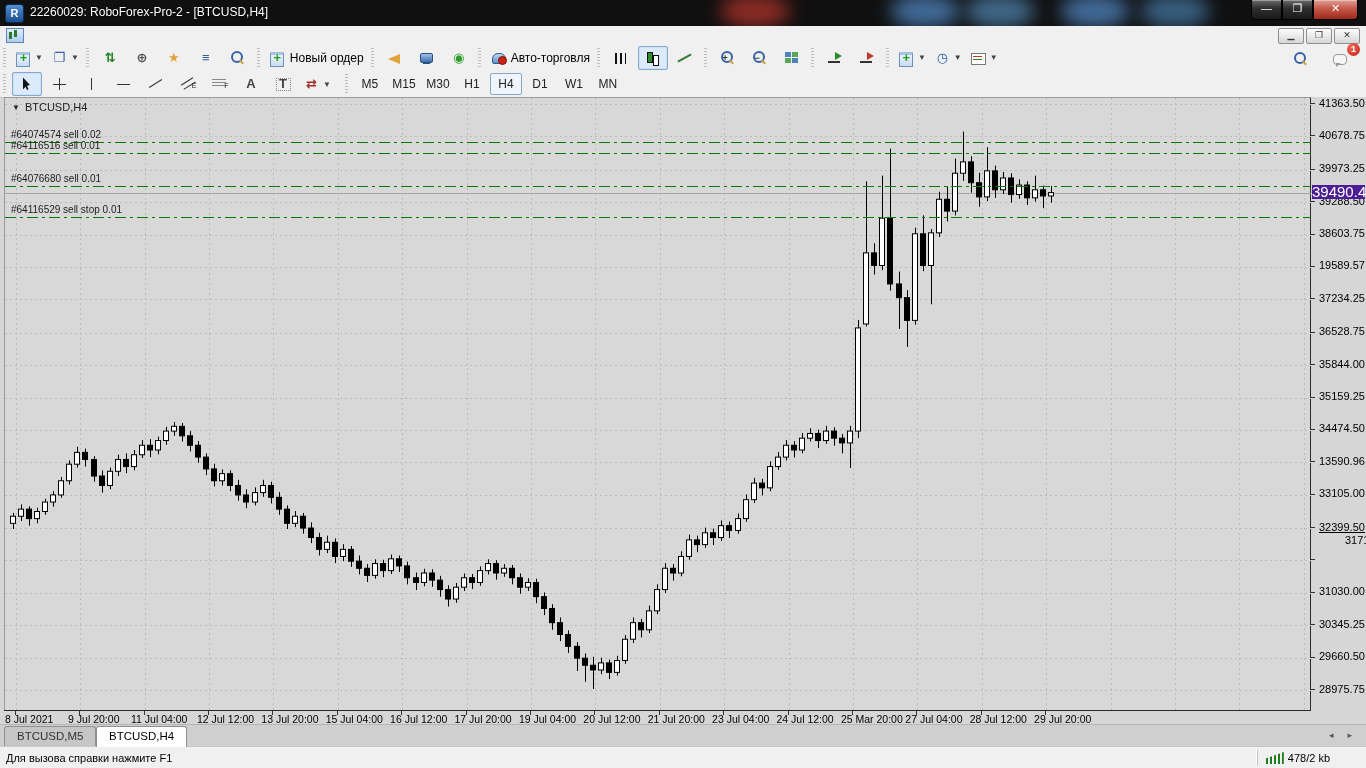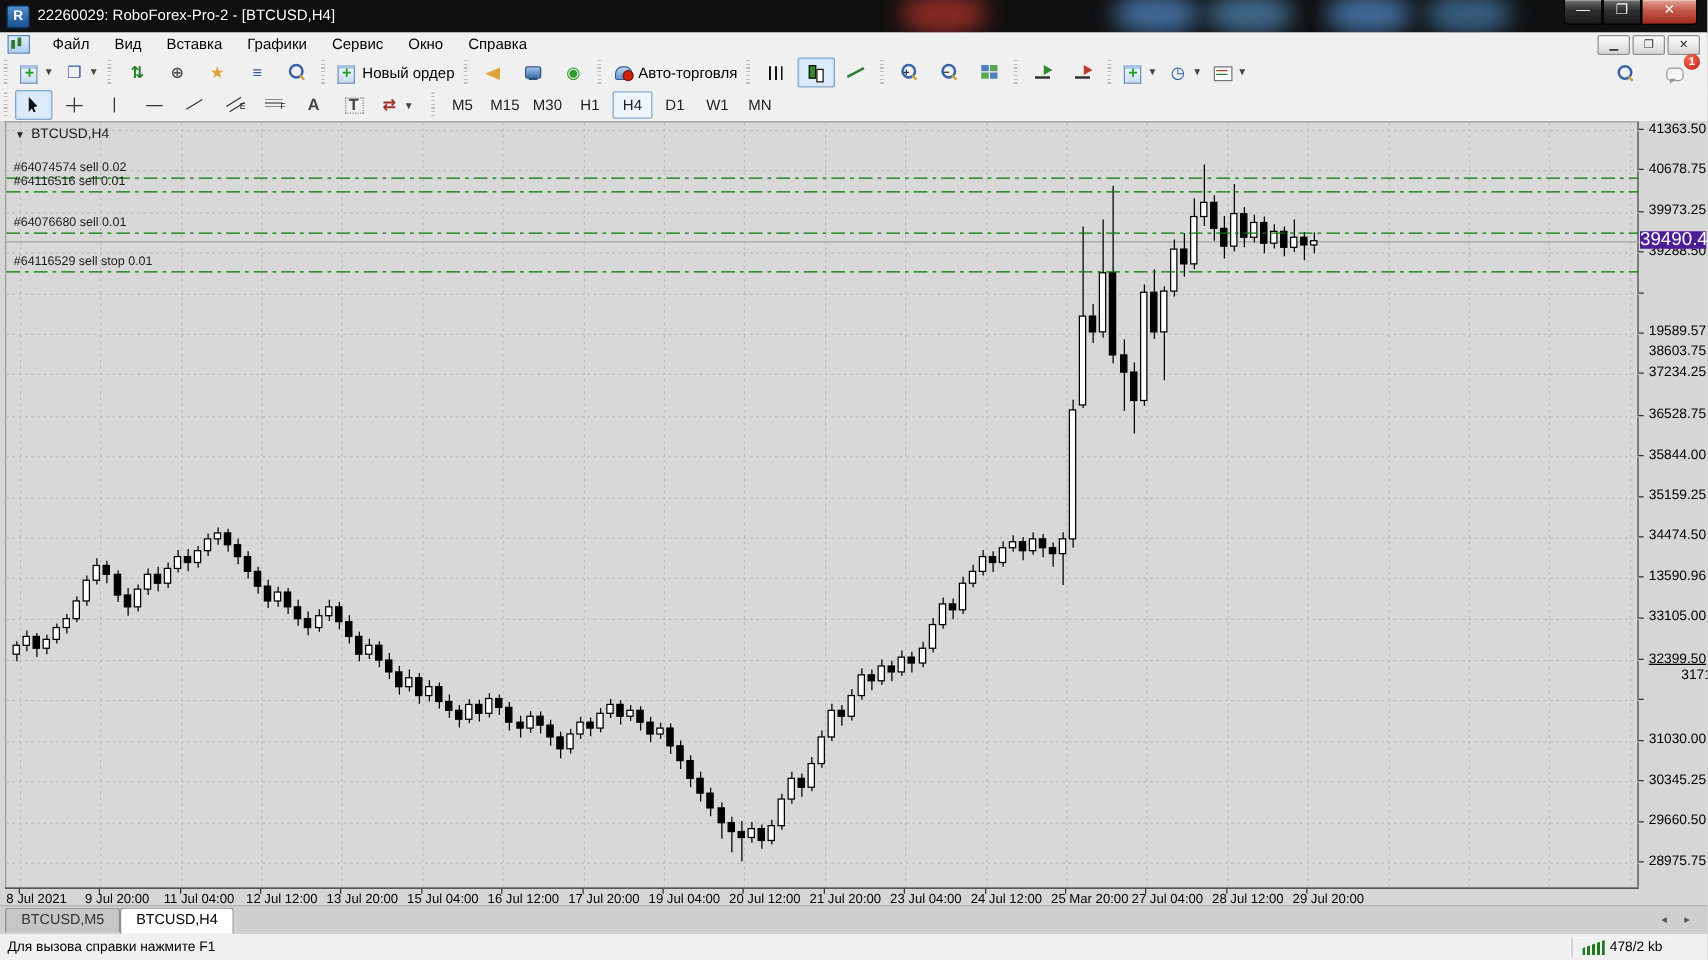--- a/index.html
+++ b/index.html
@@ -129,29 +129,20 @@
   <div class="tb-title">22260029: RoboForex-Pro-2 - [BTCUSD,H4]</div>
   <div class="winbtns">
     <div class="winbtn min">—</div>
     <div class="winbtn">❐</div>
     <div class="winbtn close">✕</div>
   </div>
 </div>
 
 <div class="menubar">
   <div class="menu-appicon"></div>
-  <div id="menu-items" style="display:flex;">
-      <div class="menuitem">Файл</div>
-      <div class="menuitem">Вид</div>
-      <div class="menuitem">Вставка</div>
-      <div class="menuitem">Графики</div>
-      <div class="menuitem">Сервис</div>
-      <div class="menuitem">Окно</div>
-      <div class="menuitem">Справка</div>
-    </div>
   <div class="menu-right">
     <div class="mini-btn">▁</div>
     <div class="mini-btn">❐</div>
     <div class="mini-btn">✕</div>
   </div>
 </div>
 
 <div class="toolbar toolbar1" id="toolbar1">
     <div class="grip"></div>
     <div class="tbtn">
@@ -902,21 +893,21 @@
 <div class="price-axis" id="price-axis">
     <div class="pa-tick" style="top: 6px;"></div>
     <div class="pa-label" style="top: -0.5px;">41363.50</div>
     <div class="pa-tick" style="top: 38px;"></div>
     <div class="pa-label" style="top: 31.8955px;">40678.75</div>
     <div class="pa-tick" style="top: 72px;"></div>
     <div class="pa-label" style="top: 65.2727px;">39973.25</div>
     <div class="pa-tick" style="top: 104px;"></div>
     <div class="pa-label" style="top: 97.6683px;">39288.50</div>
     <div class="pa-tick" style="top: 137px;"></div>
-    <div class="pa-label" style="top: 130.064px; margin-top: 48px;">38603.75</div>
+    <div class="pa-label" style="top: 130.064px;">38603.75</div>
     <div class="pa-tick" style="top: 169px;"></div>
     <div class="pa-label" style="top: 162.459px;">19589.57</div>
     <div class="pa-tick" style="top: 201px;"></div>
     <div class="pa-label" style="top: 194.855px;">37234.25</div>
     <div class="pa-tick" style="top: 235px;"></div>
     <div class="pa-label" style="top: 228.232px;">36528.75</div>
     <div class="pa-tick" style="top: 267px;"></div>
     <div class="pa-label" style="top: 260.628px;">35844.00</div>
     <div class="pa-tick" style="top: 300px;"></div>
     <div class="pa-label" style="top: 293.023px;">35159.25</div>

